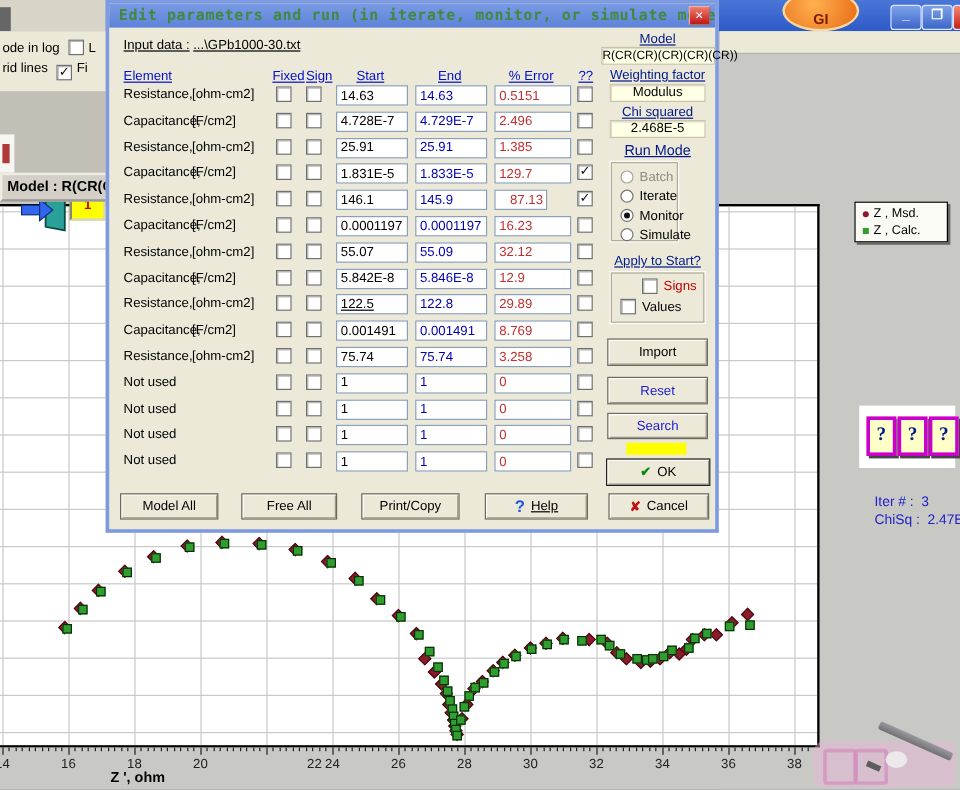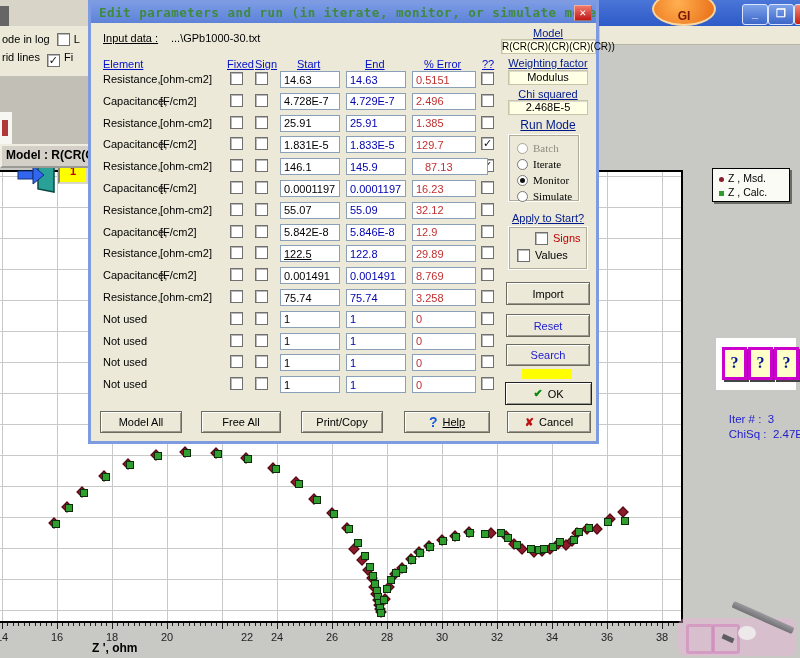--- a/index.html
+++ b/index.html
@@ -364,21 +364,21 @@
       <div class="tick" style="left: 646px; height: 3px;"></div>
       <div class="tick" style="left: 651px; height: 3px;"></div>
       <div class="tick" style="left: 657px; height: 3px;"></div>
       <div class="tick" style="left: 662px; height: 6px;"></div>
       <div class="tick" style="left: 668px; height: 3px;"></div>
       <div class="tick" style="left: 673px; height: 3px;"></div>
       <div class="xlab" style="left: 2px;">14</div>
       <div class="xlab" style="left: 57px;">16</div>
       <div class="xlab" style="left: 112px;">18</div>
       <div class="xlab" style="left: 167px;">20</div>
-      <div class="xlab" style="left: 208px; margin-left: 28px;">22</div>
+      <div class="xlab" style="left: 223px; margin-left: 28px;">22</div>
       <div class="xlab" style="left: 277px;">24</div>
       <div class="xlab" style="left: 332px;">26</div>
       <div class="xlab" style="left: 387px;">28</div>
       <div class="xlab" style="left: 442px;">30</div>
       <div class="xlab" style="left: 497px;">32</div>
       <div class="xlab" style="left: 552px;">34</div>
       <div class="xlab" style="left: 607px;">36</div>
       <div class="xlab" style="left: 662px;">38</div>
     </div>
   <div class="abs" id="xaxis-title">Z ', ohm</div>
@@ -429,21 +429,21 @@
   </div>
 
   <div class="abs" id="dialog">
     <div id="dlg-title">
       <span>Edit parameters and run (in iterate, monitor, or simulate mode)</span>
       <div id="dlg-close">✕</div>
     </div>
     <div id="dlg-body">
 
       <span class="abs link" style="left:12px;top:9px;">Input data :</span>
-      <span class="abs" style="left:80px;top:9px;">...\GPb1000-30.txt</span>
+      <span class="abs" style="left:70px;top:9px;text-decoration:underline;">...\GPb1000-30.txt</span>
 
       <span class="abs hdr" style="left:12px;top:35px;">Element</span>
       <span class="abs hdr" style="left:136px;top:35px;">Fixed</span>
       <span class="abs hdr" style="left:164px;top:35px;">Sign</span>
       <span class="abs hdr" style="left:206px;top:35px;">Start</span>
       <span class="abs hdr" style="left:274px;top:35px;">End</span>
       <span class="abs hdr" style="left:333px;top:35px;">% Error</span>
       <span class="abs hdr" style="left:391px;top:35px;">??</span>
       <div id="rows-host">
           <div class="trow" style="top: 48px;">
@@ -487,21 +487,21 @@
             <input class="tin c-err" value="129.7" style="left: 321px; top: 0px; width: 64px;">
           </div>
           <div class="trow" style="top: 135.2px;">
             <div class="elname">Resistance,</div>
             <div class="elunit">[ohm-cm2]</div>
             <div class="cb" style="left: 139px; top: 1px;"></div>
             <div class="cb" style="left: 164px; top: 1px;"></div>
             <div class="cb" style="left: 390px; top: 1px;">✓</div>
             <input class="tin " value="146.1" style="left: 189px; top: 0px; width: 60px;">
             <input class="tin c-end" value="145.9" style="left: 255px; top: 0px; width: 60px;">
-            <input class="tin c-err" value="87.13" style="left: 321px; top: 0px; width: 76px; padding-left: 12px;">
+            <input class="tin c-err" value="87.13" style="left: 321px; top: 0px; width: 44px; padding-left: 12px;">
           </div>
           <div class="trow" style="top: 157px;">
             <div class="elname">Capacitance,</div>
             <div class="elunit">[F/cm2]</div>
             <div class="cb" style="left: 139px; top: 1px;"></div>
             <div class="cb" style="left: 164px; top: 1px;"></div>
             <div class="cb" style="left: 390px; top: 1px;"></div>
             <input class="tin " value="0.0001197" style="left: 189px; top: 0px; width: 60px;">
             <input class="tin c-end" value="0.0001197" style="left: 255px; top: 0px; width: 60px;">
             <input class="tin c-err" value="16.23" style="left: 321px; top: 0px; width: 64px;">
@@ -598,21 +598,21 @@
           </div>
         </div>
 
       <span class="rlbl" style="top:4px;">Model</span>
       <div class="rbox" style="left:410px;top:16px;width:95px;height:15px;">R(CR(CR)(CR)(CR)(CR))</div>
       <span class="rlbl" style="top:34px;">Weighting factor</span>
       <div class="rbox" style="left:417px;top:47px;width:80px;height:15px;font-size:11px;">Modulus</div>
       <span class="rlbl" style="top:65px;">Chi squared</span>
       <div class="rbox" style="left:417px;top:77px;width:80px;height:15px;font-size:11px;">2.468E-5</div>
       <span class="rlbl" style="top:95px;font-size:12px;">Run Mode</span>
-      <div class="gbox" style="left:417px;top:111px;width:72px;height:68px;font-family:Liberation Serif, serif;" id="runmode-box">
+      <div class="gbox" style="left:417px;top:111px;width:58px;height:68px;" id="runmode-box">
           <div class="radio-row dis" style="top: 7px;"><span class="rdot"></span>Batch</div>
           <div class="radio-row" style="top: 23px;"><span class="rdot"></span>Iterate</div>
           <div class="radio-row" style="top: 39px;"><span class="rdot sel"></span>Monitor</div>
           <div class="radio-row" style="top: 55px;"><span class="rdot"></span>Simulate</div>
         </div>
       <span class="rlbl" style="top:189px;">Apply to Start?</span>
       <div class="gbox" style="left:417px;top:203px;width:80px;height:44px;" id="apply-box">
           <div class="radio-row" style="top: 5px; padding-left: 18px;"><span class="cb cb-inline" style="margin: 0px 5px 0px 0px;"></span><span class="chk-label-red">Signs</span></div>
           <div class="radio-row" style="top: 22px;"><span class="cb cb-inline" style="margin: 0px 5px 0px 0px;"></span><span>Values</span></div>
         </div>

